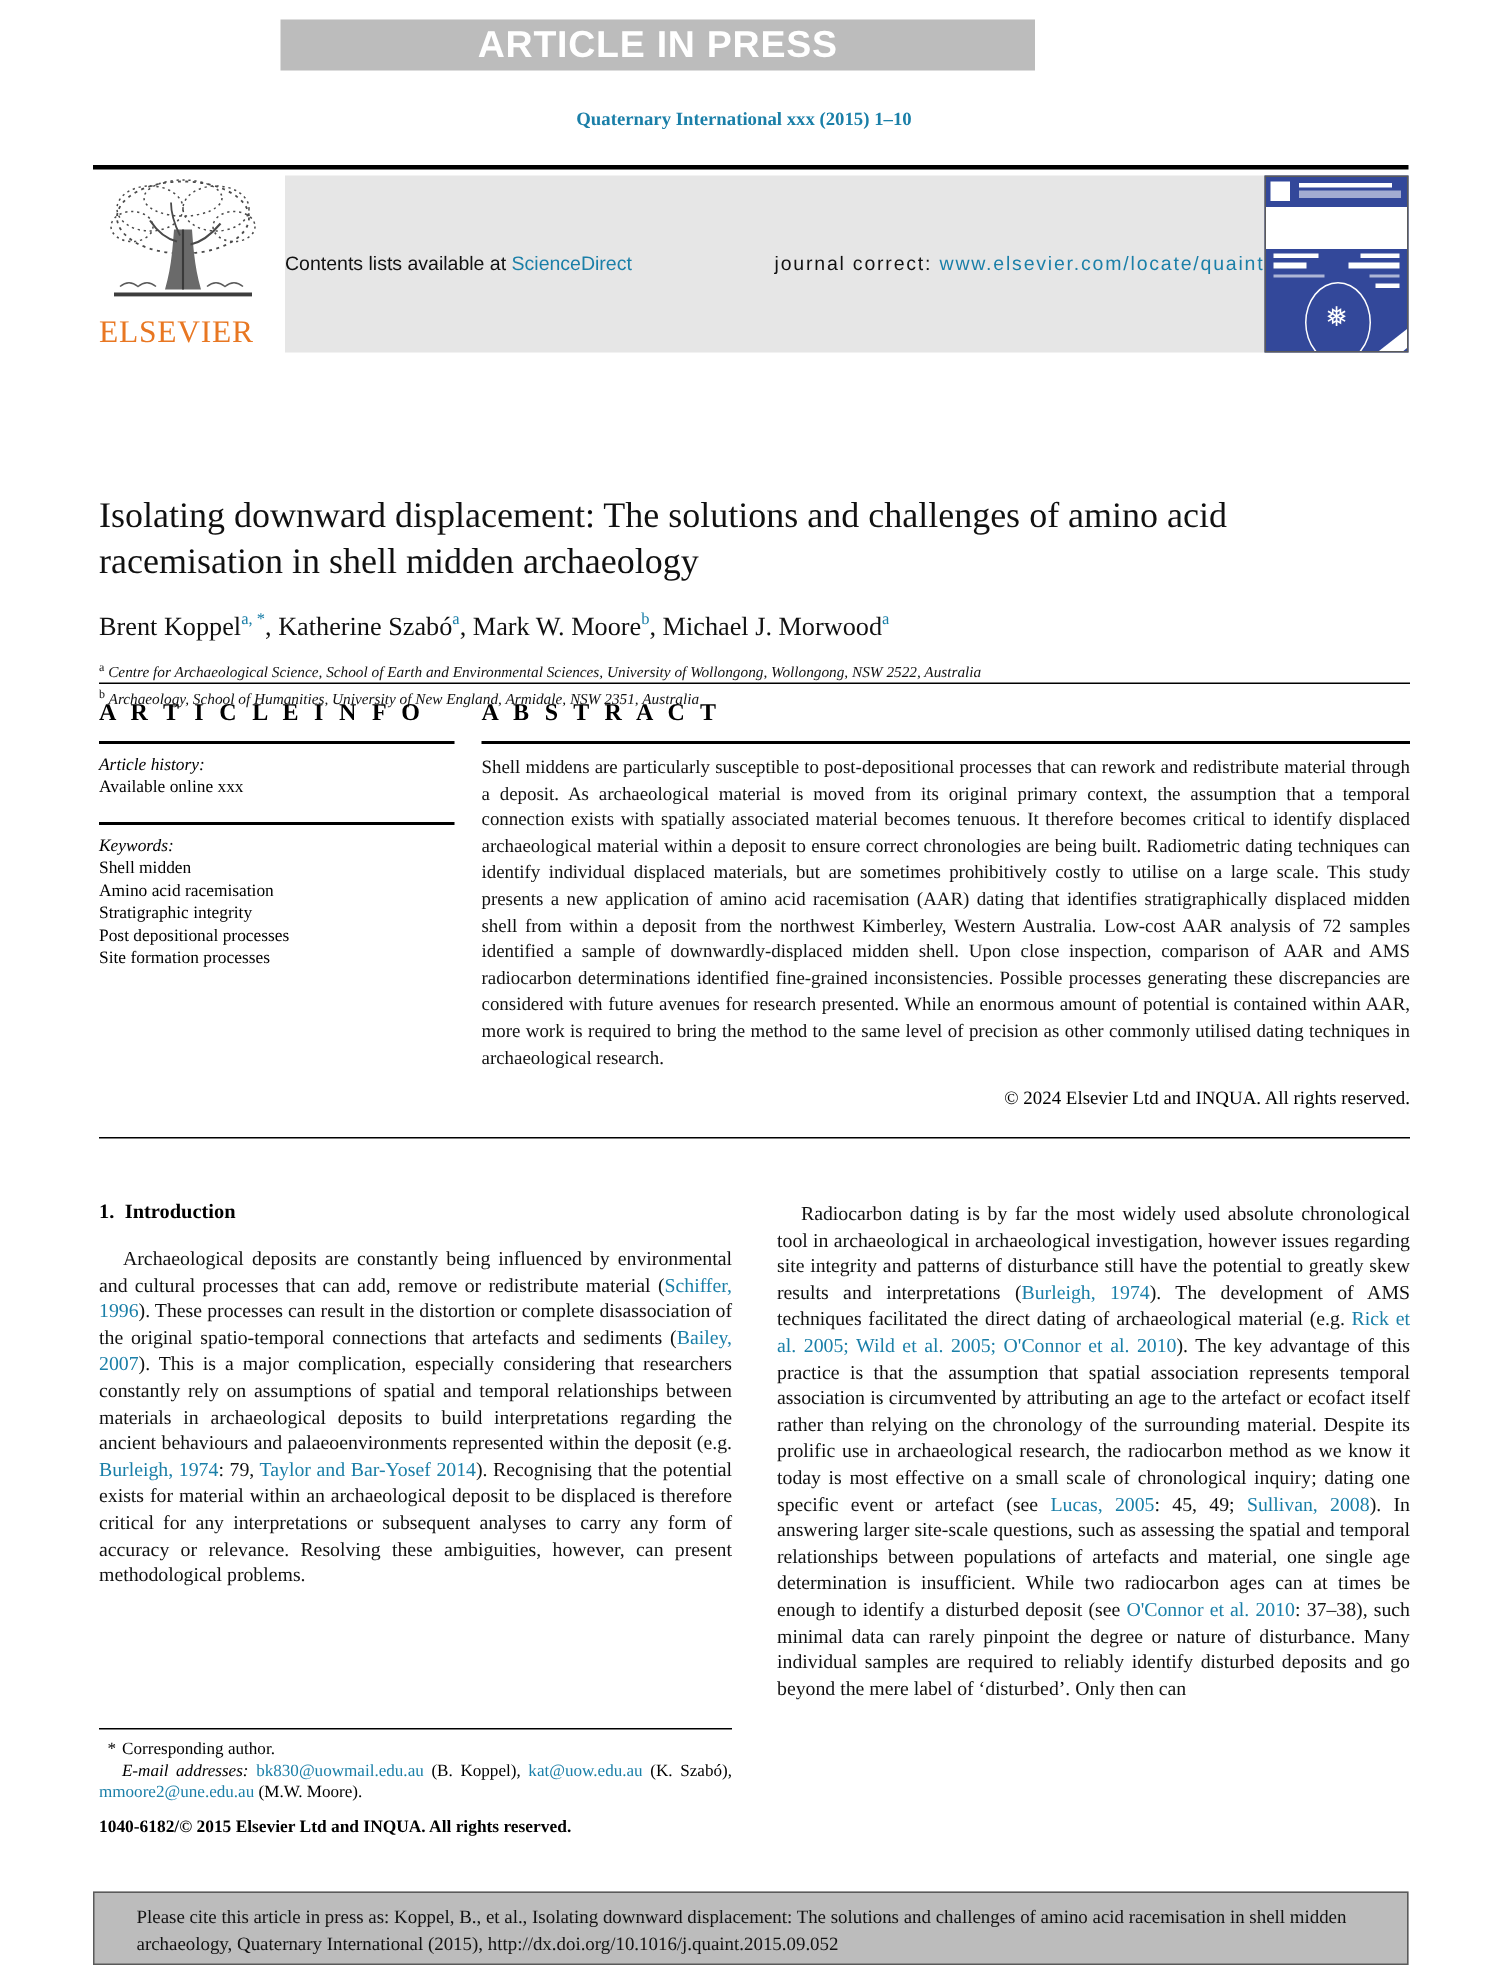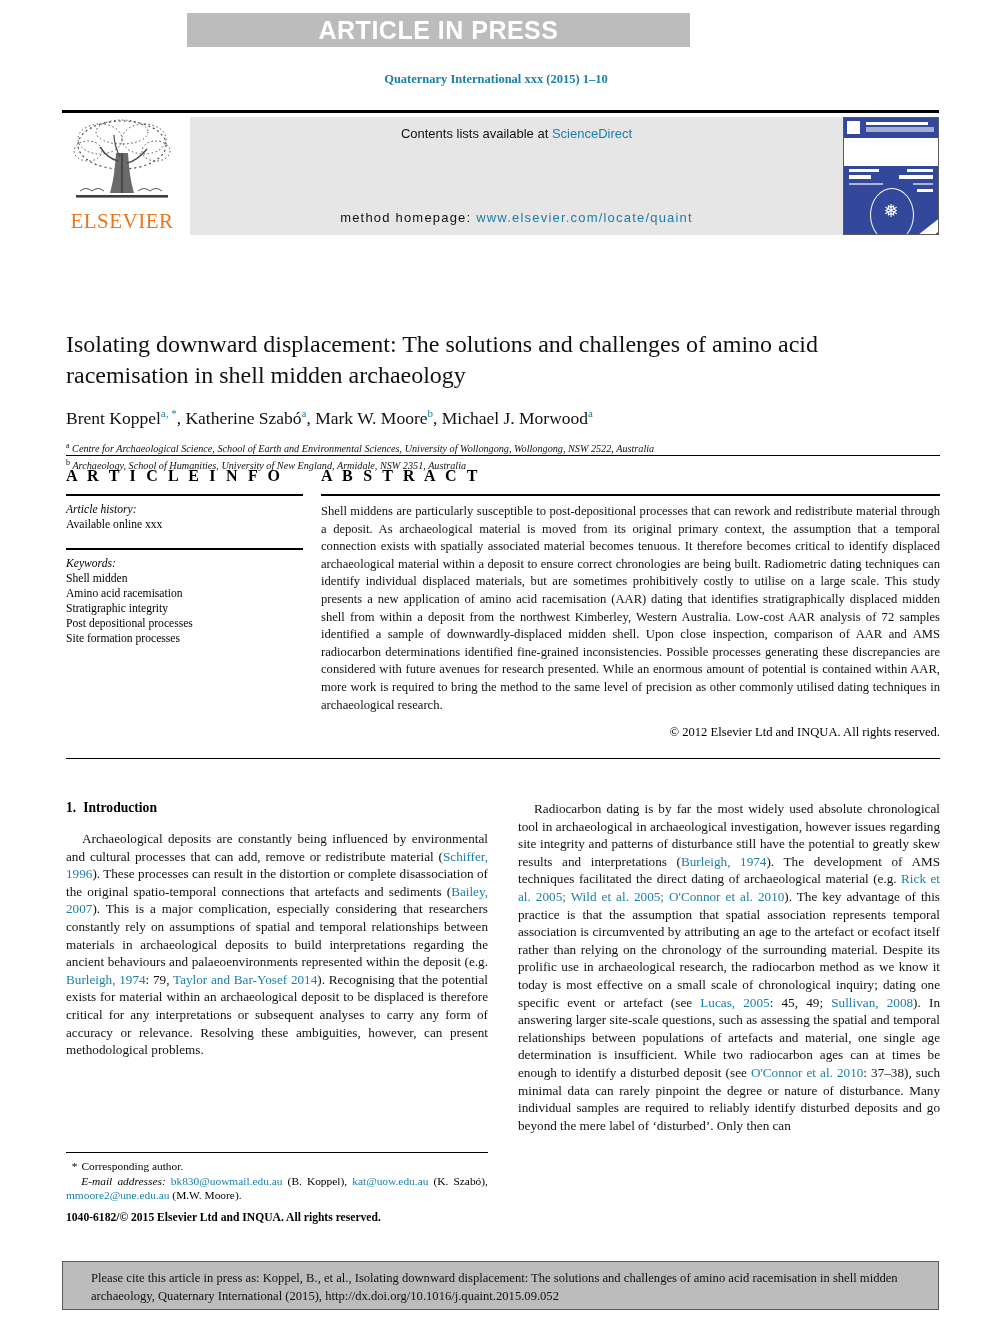--- a/index.html
+++ b/index.html
@@ -71,36 +71,36 @@
     top: 0px;
     width: 104px;
     height: 92px;
     overflow: hidden;
   }
   .elsevier-word {
     position: absolute;
     left: 4px;
     top: 92px;
     width: 112px;
-    text-align: center;
+    text-align: left;
     font-family: "Liberation Serif", serif;
     font-size: 21px;
     letter-spacing: 0.5px;
     color: #e87722;
   }
 
   .masthead-center {
     position: absolute;
     left: 128px;
     top: 4px;
     width: 653px;
     height: 118px;
     background: #e6e6e6;
     display: flex;
-    flex-direction: column;
+    flex-direction: row;
     align-items: center;
     justify-content: space-between;
     padding: 9px 0 10px 0;
     box-sizing: border-box;
   }
   .contents-line {
     font-family: "Liberation Sans", sans-serif;
     font-size: 13px;
     color: #111;
   }
@@ -373,21 +373,21 @@
       </svg>
     </div>
     <div class="elsevier-word">ELSEVIER</div>
   </div>
 
   <div class="masthead-center">
     <div class="contents-line">
       <span>Contents lists available at </span><span class="sd-link">ScienceDirect</span>
     </div>
     <div class="homepage-line">
-      <span>method homepage: </span><span class="homepage-url">www.elsevier.com/locate/quaint</span>
+      <span>journal correct: </span><span class="homepage-url">www.elsevier.com/locate/quaint</span>
     </div>
   </div>
 
   <div class="cover-thumb">
     <div class="cv-top">
       <div class="cv-logo"></div>
       <div class="cv-head"></div>
       <div class="cv-head2"></div>
     </div>
     <div class="cv-white"></div>
@@ -445,21 +445,21 @@
           <div>Post depositional processes</div>
           <div>Site formation processes</div>
         </div>
       </div>
     </div>
 
     <div class="ia-right">
       <div class="sec-head">A B S T R A C T</div>
       <div class="hrule"></div>
       <div class="abs-text">Shell middens are particularly susceptible to post-depositional processes that can rework and redistribute material through a deposit. As archaeological material is moved from its original primary context, the assumption that a temporal connection exists with spatially associated material becomes tenuous. It therefore becomes critical to identify displaced archaeological material within a deposit to ensure correct chronologies are being built. Radiometric dating techniques can identify individual displaced materials, but are sometimes prohibitively costly to utilise on a large scale. This study presents a new application of amino acid racemisation (AAR) dating that identifies stratigraphically displaced midden shell from within a deposit from the northwest Kimberley, Western Australia. Low-cost AAR analysis of 72 samples identified a sample of downwardly-displaced midden shell. Upon close inspection, comparison of AAR and AMS radiocarbon determinations identified fine-grained inconsistencies. Possible processes generating these discrepancies are considered with future avenues for research presented. While an enormous amount of potential is contained within AAR, more work is required to bring the method to the same level of precision as other commonly utilised dating techniques in archaeological research.</div>
-      <div class="abs-copy">© 2012 Elsevier Ltd and INQUA. All rights reserved.</div>
+      <div class="abs-copy">© 2024 Elsevier Ltd and INQUA. All rights reserved.</div>
     </div>
 
   </div>
 </div>
 
 <div class="rule-after-abstract"></div>
 
 <div class="body-cols">
 
   <div class="col">

